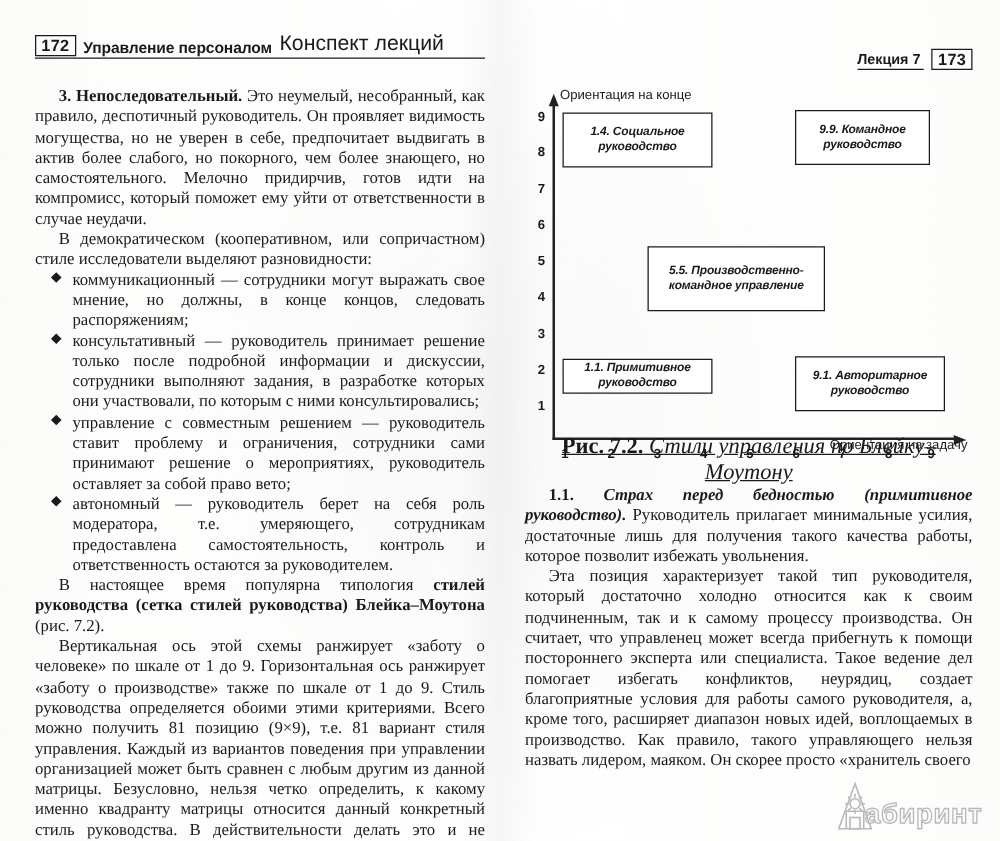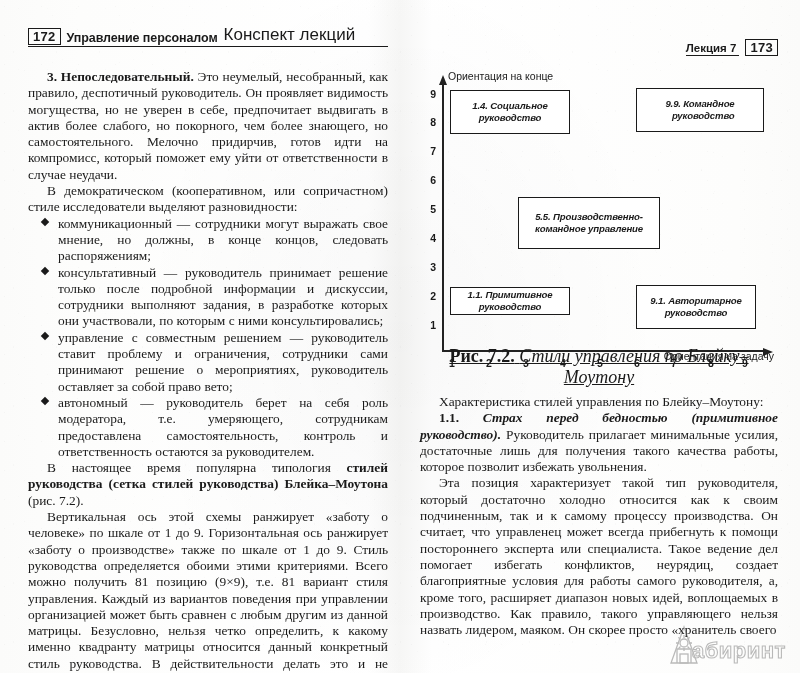--- a/index.html
+++ b/index.html
@@ -340,21 +340,21 @@
       <div class="xtick" style="left:269px">8</div>
       <div class="xtick" style="left:303px">9</div>
 
       <div class="gbox" style="left:8px;  top:6px;   width:120px; height:44px;">
         <div>
           <div>1.4. Социальное</div>
           <div>руководство</div>
         </div>
       </div>
 
-      <div class="gbox" style="left:194px; top:4px;  width:128px; height:44px;text-align:right;">
+      <div class="gbox" style="left:194px; top:4px;  width:108px; height:44px;">
         <div>
           <div>9.9. Командное</div>
           <div>руководство</div>
         </div>
       </div>
 
       <div class="gbox" style="left:76px; top:113px; width:142px; height:52px;justify-content:center;">
         <div>
           <div>5.5. Производственно-</div>
           <div>командное управление</div>
@@ -377,21 +377,20 @@
     </div>
 
     <div class="axis-xlabel">Ориентация на задачу</div>
 
     <div class="fig-caption">
       <span class="cap-num">Рис. 7.2.</span>
       <span class="cap-txt">Стили управления по Блейку–Моутону</span>
     </div>
   </div>
 
-  <p class="bt noind" style="text-indent:19px;margin-top:6px;">Характеристика стилей управления по Блейку–Моутону:</p>
 
   <p class="bt"><b>1.1.</b> <b><i>Страх перед бедностью (примитивное руководство).</i></b> <span>Руководитель прилагает минимальные усилия, достаточные лишь для получения такого качества работы, которое позволит избежать увольнения.</span></p>
 
   <p class="bt">Эта позиция характеризует такой тип руководителя, который достаточно холодно относится как к своим подчиненным, так и к самому процессу производства. Он считает, что управленец может всегда прибегнуть к помощи постороннего эксперта или специалиста. Такое ведение дел помогает избегать конфликтов, неурядиц, создает благоприятные условия для работы самого руководителя, а, кроме того, расширяет диапазон новых идей, воплощаемых в производство. Как правило, такого управляющего нельзя назвать лидером, маяком. Он скорее просто «хранитель своего</p>
 
 </div>
 
 <div id="watermark">
   <svg width="40" height="44" viewBox="0 0 40 44" style="position:absolute;left:0;bottom:0;">
     <g fill="none" stroke="#555" stroke-width="1.3">

